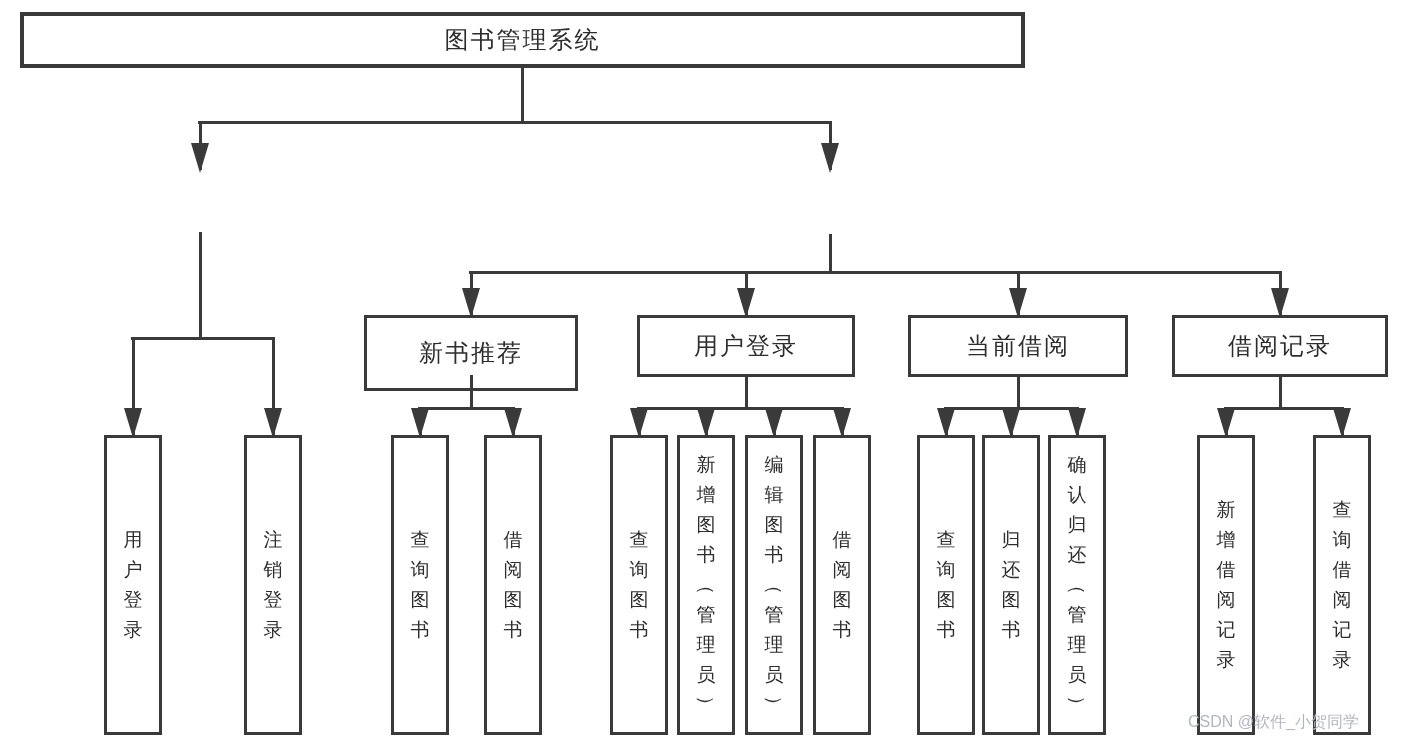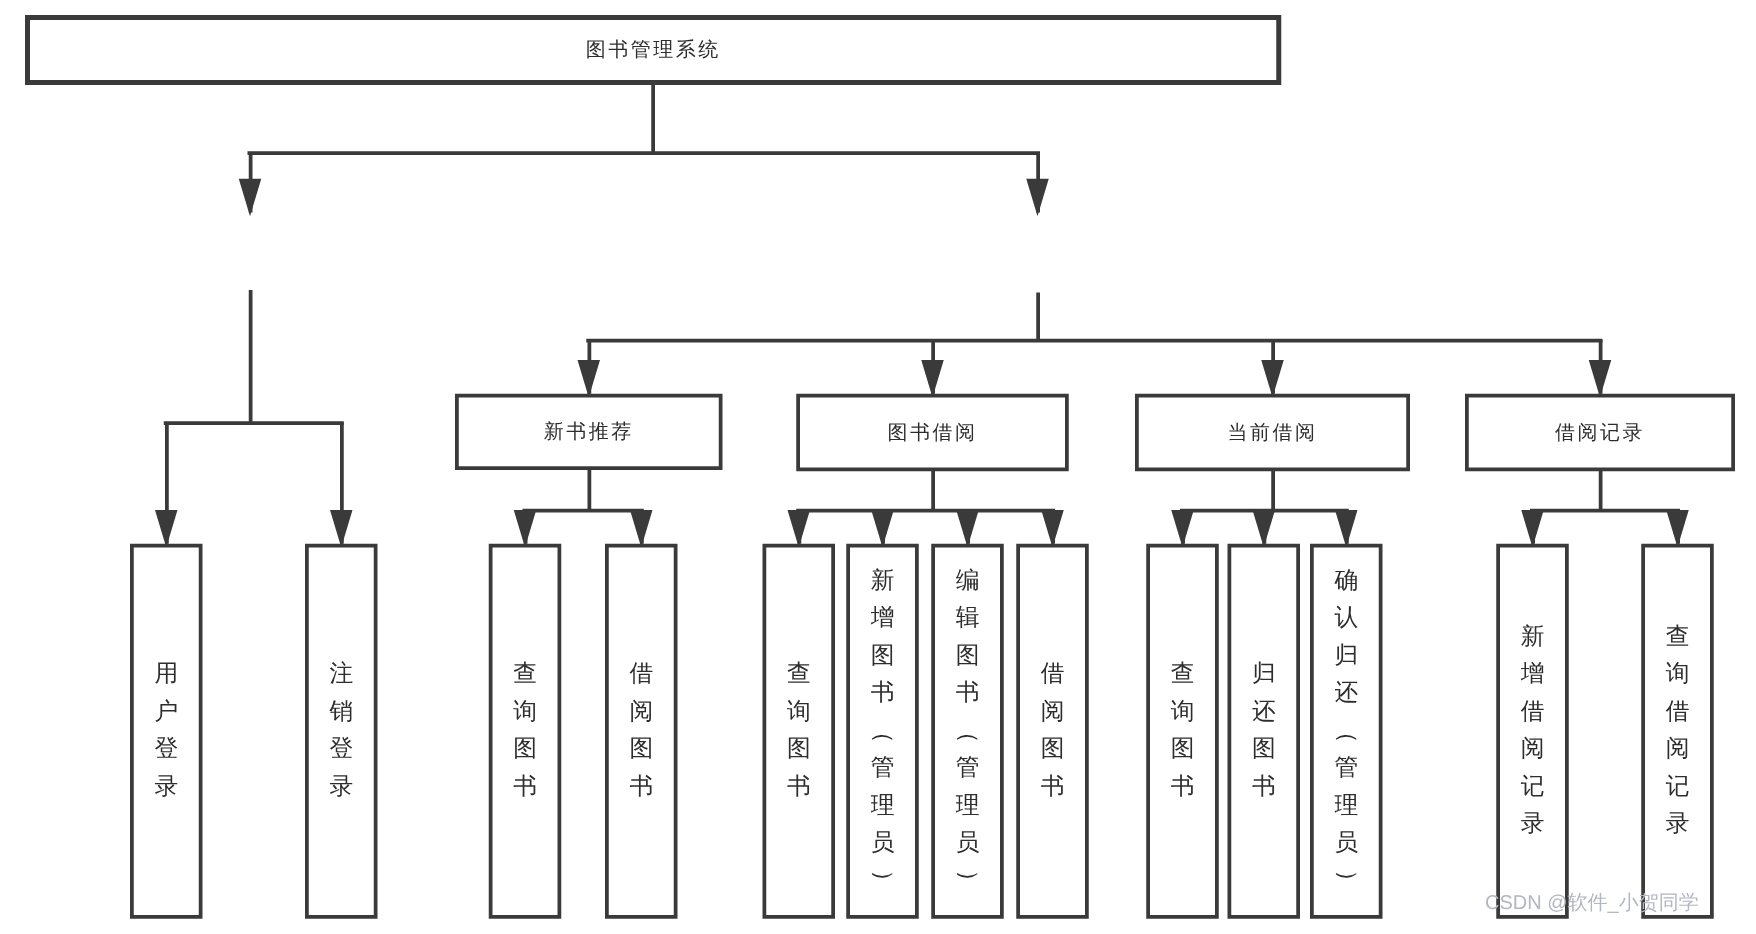--- a/index.html
+++ b/index.html
@@ -6,21 +6,21 @@
   body{width:1405px;height:747px;overflow:hidden;font-family:"Liberation Sans",sans-serif;}
   .stage{position:relative;width:1405px;height:747px;background:var(--bg,#fff);}
   .node{
     position:absolute;
     box-sizing:border-box;
     border:3px solid var(--line,#3a3a3a);
     background:#fff;
     display:flex;align-items:center;justify-content:center;
     color:var(--text,#2d2d2d);
   }
-  .node.h{font-size:16px;letter-spacing:2px;font-weight:400;}
+  .node.h{font-size:24px;letter-spacing:2px;font-weight:400;}
   .node.root{border-width:4px;}
   .vlabel{
     display:flex;flex-direction:column;align-items:center;justify-content:center;
     width:100%;height:100%;font-size:19px;color:var(--text,#2d2d2d);
   }
   .vchar{display:block;height:30px;line-height:30px;text-align:center;width:100%;}
   .vchar.rot{transform:rotate(90deg);}
   .vline,.hline{position:absolute;background:var(--line,#3a3a3a);}
   .arrowhead{
     position:absolute;width:0;height:0;
@@ -34,22 +34,22 @@
   }
 </style>
 </head>
 <body>
 
 <div class="stage">
 
   <div class="node h root" style="left:20px;top:12px;width:1005px;height:56px">图书管理系统</div>
 
 
-  <div class="node h" style="left:364px;top:315px;width:214px;height:61px">新书推荐</div>
-  <div class="node h" style="left:637px;top:315px;width:218px;height:62px">图书借阅</div>
+  <div class="node h" style="left:364px;top:315px;width:214px;height:76px">新书推荐</div>
+  <div class="node h" style="left:637px;top:315px;width:218px;height:62px">用户登录</div>
   <div class="node h" style="left:1172px;top:315px;width:216px;height:62px">借阅记录</div>
   <div class="node h" style="left:908px;top:315px;width:220px;height:62px">当前借阅</div>
 
   <div class="node" style="left:104px;top:435px;width:58px;height:300px">
     <div class="vlabel">
         <span class="vchar">用</span>
         <span class="vchar">户</span>
         <span class="vchar">登</span>
         <span class="vchar">录</span>
       </div>

